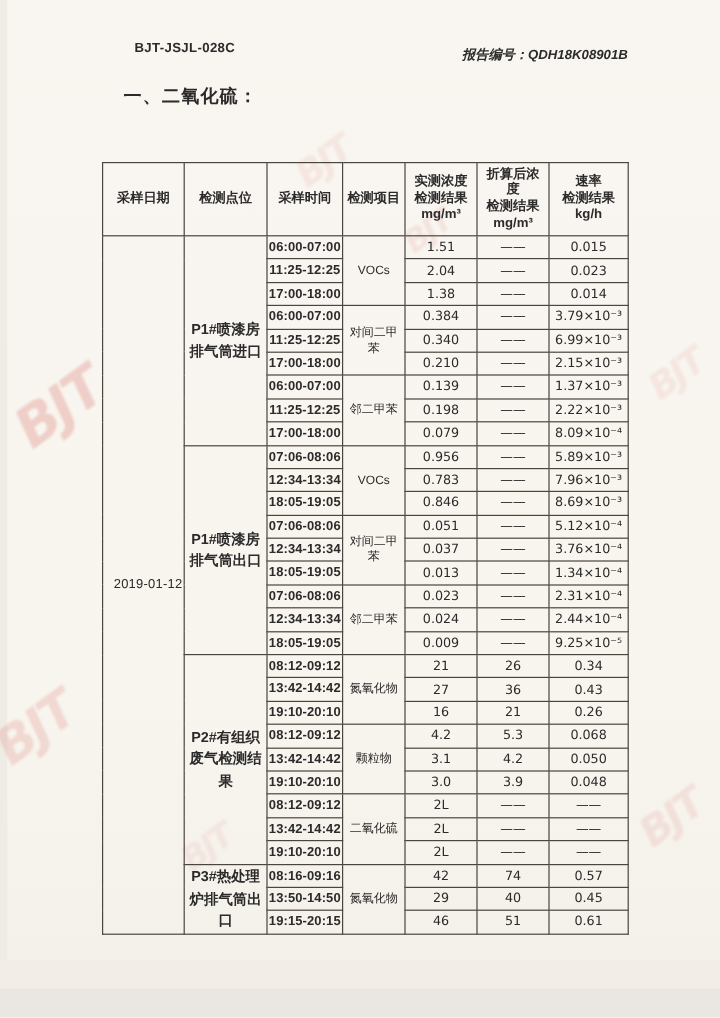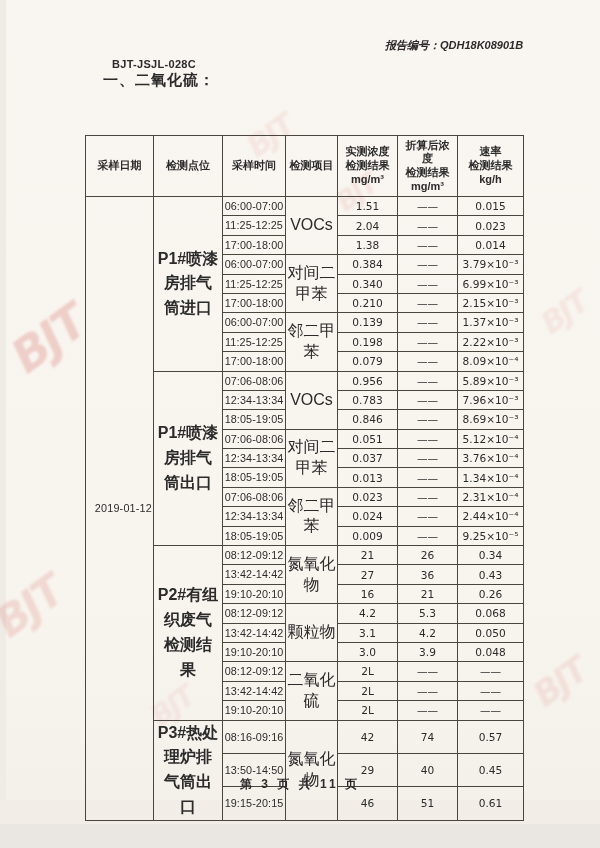--- a/index.html
+++ b/index.html
@@ -19,44 +19,44 @@
     letter-spacing:-2px; transform:rotate(-36deg); filter:blur(0.8px);
   }
   .wm1 { left:10px;  top:312px; font-size:46px; color:rgba(214,120,108,0.30); }
   .wm2 { left:-6px;  top:582px; font-size:42px; color:rgba(214,120,108,0.22); }
   .wm3 { left:540px; top:295px; font-size:30px; color:rgba(214,120,108,0.12); }
   .wm4 { left:532px; top:662px; font-size:34px; color:rgba(214,120,108,0.15); }
   .wm5 { left:246px; top:118px; font-size:30px; color:rgba(214,120,108,0.12); }
   .wm6 { left:336px; top:178px; font-size:26px; color:rgba(214,120,108,0.14); }
   .wm7 { left:150px; top:690px; font-size:28px; color:rgba(214,120,108,0.10); }
 
-  .doc-code   { position:absolute; left:112px; top:34px;  font-size:11px; font-weight:bold; letter-spacing:0.3px; z-index:2;margin-top:24px; }
+  .doc-code   { position:absolute; left:112px; top:34px;  font-size:11px; font-weight:bold; letter-spacing:0.3px; z-index:2; }
   .report-no  { position:absolute; left:385px; top:38px;  font-size:11px; font-weight:600; z-index:2;font-style:italic; }
   .sec-title  { position:absolute; left:103px; top:71px;  font-size:15px; font-weight:bold; letter-spacing:1px; z-index:2; }
   .subsec-title { position:absolute; left:96px; top:104px; font-size:14px; letter-spacing:1px; z-index:2; }
   .footer     { position:absolute; left:0; top:776px; width:100%; text-align:center;
                 font-size:12px; letter-spacing:3px; font-weight:600; z-index:2; }
 
   table.results {
     position:absolute; left:85px; top:135px; width:438px; z-index:2;
     border-collapse:collapse; table-layout:fixed; background:transparent;
   }
   .results th, .results td {
     border:1px solid #4b4540; text-align:center; vertical-align:middle;
     overflow:hidden; padding:0 1px;
   }
   .results th {
     font-size:11px; font-weight:bold; line-height:1.25;
     white-space:pre-line; height:56px; padding:2px 0;
   }
   .results td { font-size:10.8px; height:18.4px; line-height:1.15; }
   td.c-date { font-weight:normal; letter-spacing:0.2px;text-align:right; }
-  td.c-loc  { font-weight:bold; font-size:16px; line-height:1.55; padding:0 3px; }
-  td.c-time { font-weight:normal; white-space:nowrap; letter-spacing:0.1px; }
-  td.c-item { font-size:16px; line-height:1.3; }
+  td.c-loc  { font-weight:bold; font-size:12px; line-height:1.55; padding:0 3px; }
+  td.c-time { font-weight:bold; white-space:nowrap; letter-spacing:0.1px; }
+  td.c-item { font-size:10px; line-height:1.3; }
   td.c-val  { white-space:nowrap; font-family:"DejaVu Sans","Liberation Sans",sans-serif; font-size:10.6px; }
 </style>
 </head>
 <body>
 
 <div class="page">
 
   <div class="scan-edge-left"></div>
   <div class="scan-band-1"></div>
   <div class="scan-band-2"></div>
@@ -295,14 +295,13 @@
         </tr>
         <tr>
           <td class="c-time">19:15-20:15</td>
           <td class="c-val">46</td>
           <td class="c-val">51</td>
           <td class="c-val">0.61</td>
         </tr>
       </tbody>
   </table>
 
-  <div class="footer">第 3 页 共 11 页</div>
 </div>
 
 </body></html>

